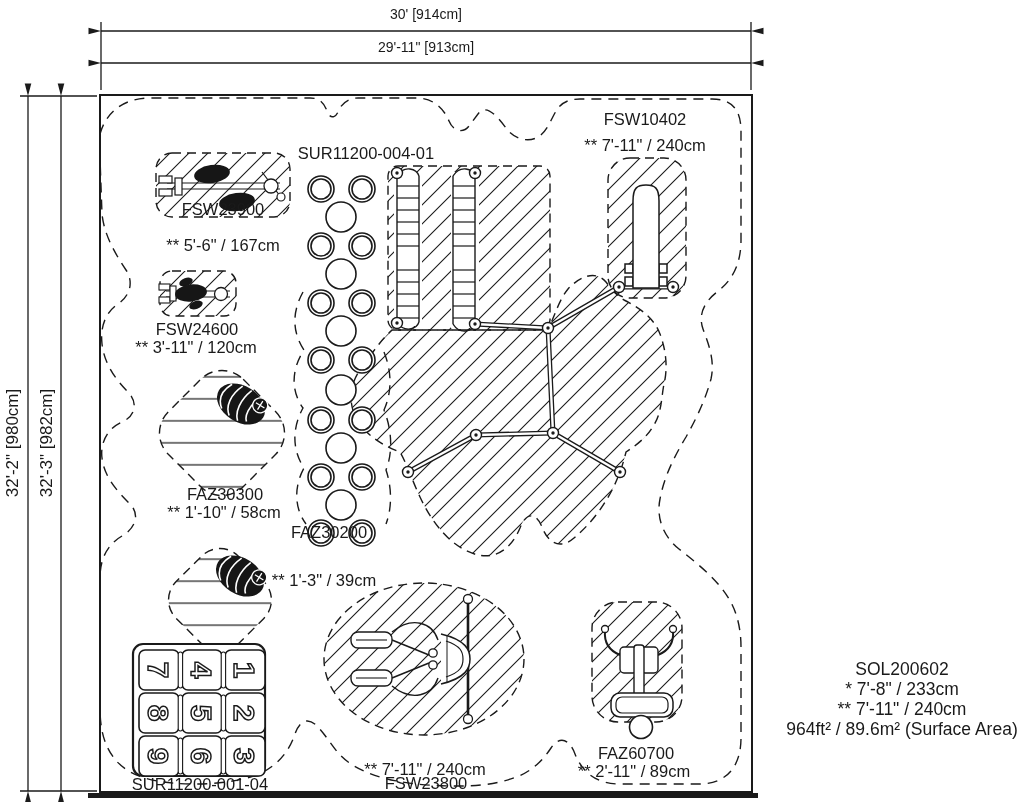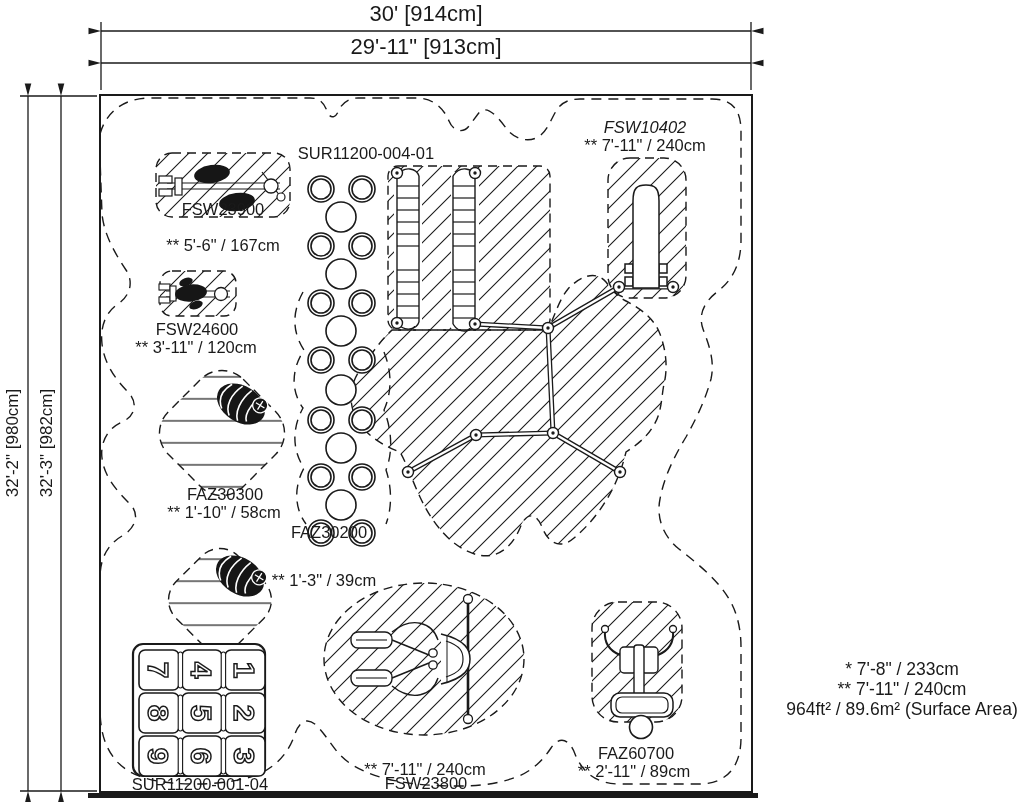--- a/index.html
+++ b/index.html
@@ -1,21 +1,21 @@
 <!DOCTYPE html>
 <html><head>
 <meta charset="utf-8">
 <style>
   html,body{margin:0;padding:0;background:#fff;}
   #stage{position:relative;width:1024px;height:802px;background:#fff;overflow:hidden;
          font-family:"Liberation Sans",sans-serif;color:#1a1a1a;}
   #drawing{position:absolute;left:0;top:0;}
   .lbl{position:absolute;white-space:nowrap;font-size:16.5px;line-height:18px;
        transform:translateX(-50%);text-align:center;color:#1a1a1a;}
-  .dim{font-size:22px;}
+  .dim{font-size:14px;}
   .vlbl{position:absolute;white-space:nowrap;font-size:17px;color:#1a1a1a;
         transform:translate(-50%,-50%) rotate(-90deg);}
   .summary{position:absolute;left:780px;top:659px;width:244px;text-align:center;
            font-size:17.5px;line-height:20px;color:#1a1a1a;}
 </style>
 </head>
 <body>
 
 <div id="stage">
 
@@ -326,37 +326,38 @@
 <div class="lbl dim" style="left:426px;top:38px;">29'-11" [913cm]</div>
 <div class="vlbl" style="left:13px;top:443px;">32'-2" [980cm]</div>
 <div class="vlbl" style="left:47px;top:443px;">32'-3" [982cm]</div>
 
 <div class="lbl" style="left:366px;top:144px;">SUR11200-004-01</div>
 <div class="lbl" style="left:200px;top:775px;">SUR11200-001-04</div>
 
 <div class="lbl" style="left:223px;top:200px;">FSW23900</div>
 <div class="lbl" style="left:223px;top:236px;">** 5'-6" / 167cm</div>
 
-<div class="lbl" style="left:645px;top:118px;font-style:italic;">FSW10402</div>
+<div class="lbl" style="left:645px;top:110px;">FSW10402</div>
 <div class="lbl" style="left:645px;top:136px;">** 7'-11" / 240cm</div>
 
 <div class="lbl" style="left:197px;top:320px;">FSW24600</div>
 <div class="lbl" style="left:196px;top:338px;">** 3'-11" / 120cm</div>
 
 <div class="lbl" style="left:225px;top:485px;">FAZ30300</div>
 <div class="lbl" style="left:224px;top:503px;">** 1'-10" / 58cm</div>
 
 <div class="lbl" style="left:329px;top:523px;">FAZ30200</div>
 <div class="lbl" style="left:324px;top:571px;">** 1'-3" / 39cm</div>
 
 <div class="lbl" style="left:426px;top:741px;margin-top:33px;">FSW23800</div>
 <div class="lbl" style="left:425px;top:760px;">** 7'-11" / 240cm</div>
 
 <div class="lbl" style="left:636px;top:744px;">FAZ60700</div>
 <div class="lbl" style="left:634px;top:762px;">** 2'-11" / 89cm</div>
 
 <div class="summary">
+  <div>SOL200602</div>
   <div>* 7'-8" / 233cm</div>
   <div>** 7'-11" / 240cm</div>
   <div>964ft² / 89.6m² (Surface Area)</div>
 </div>
 
 </div>
 
 </body></html>

